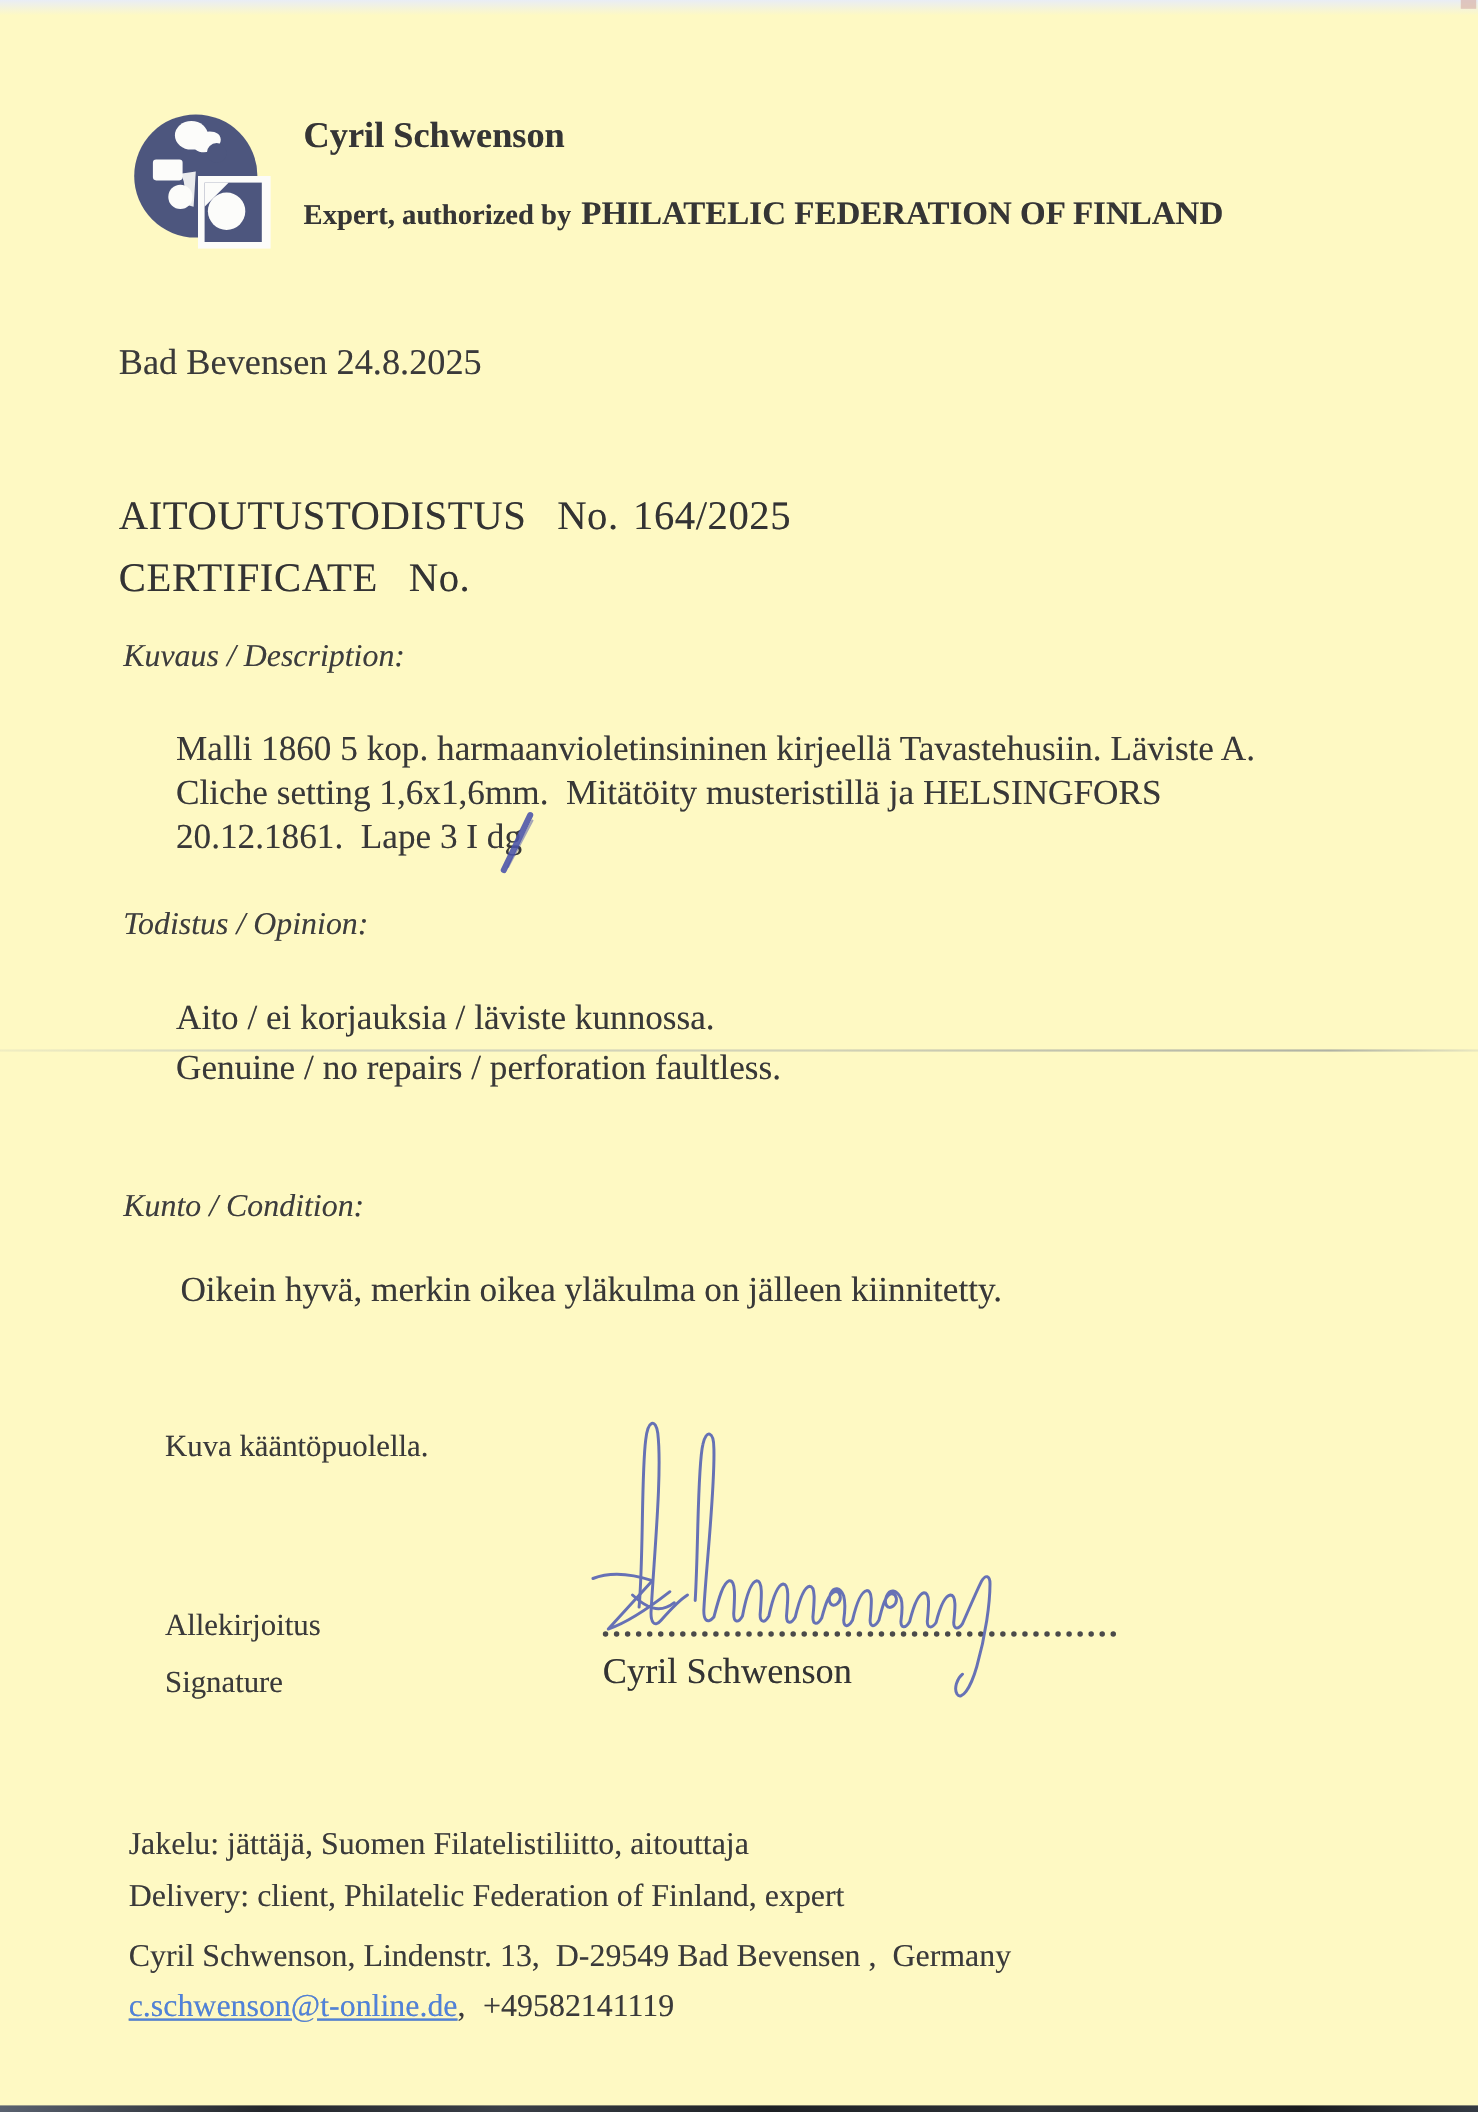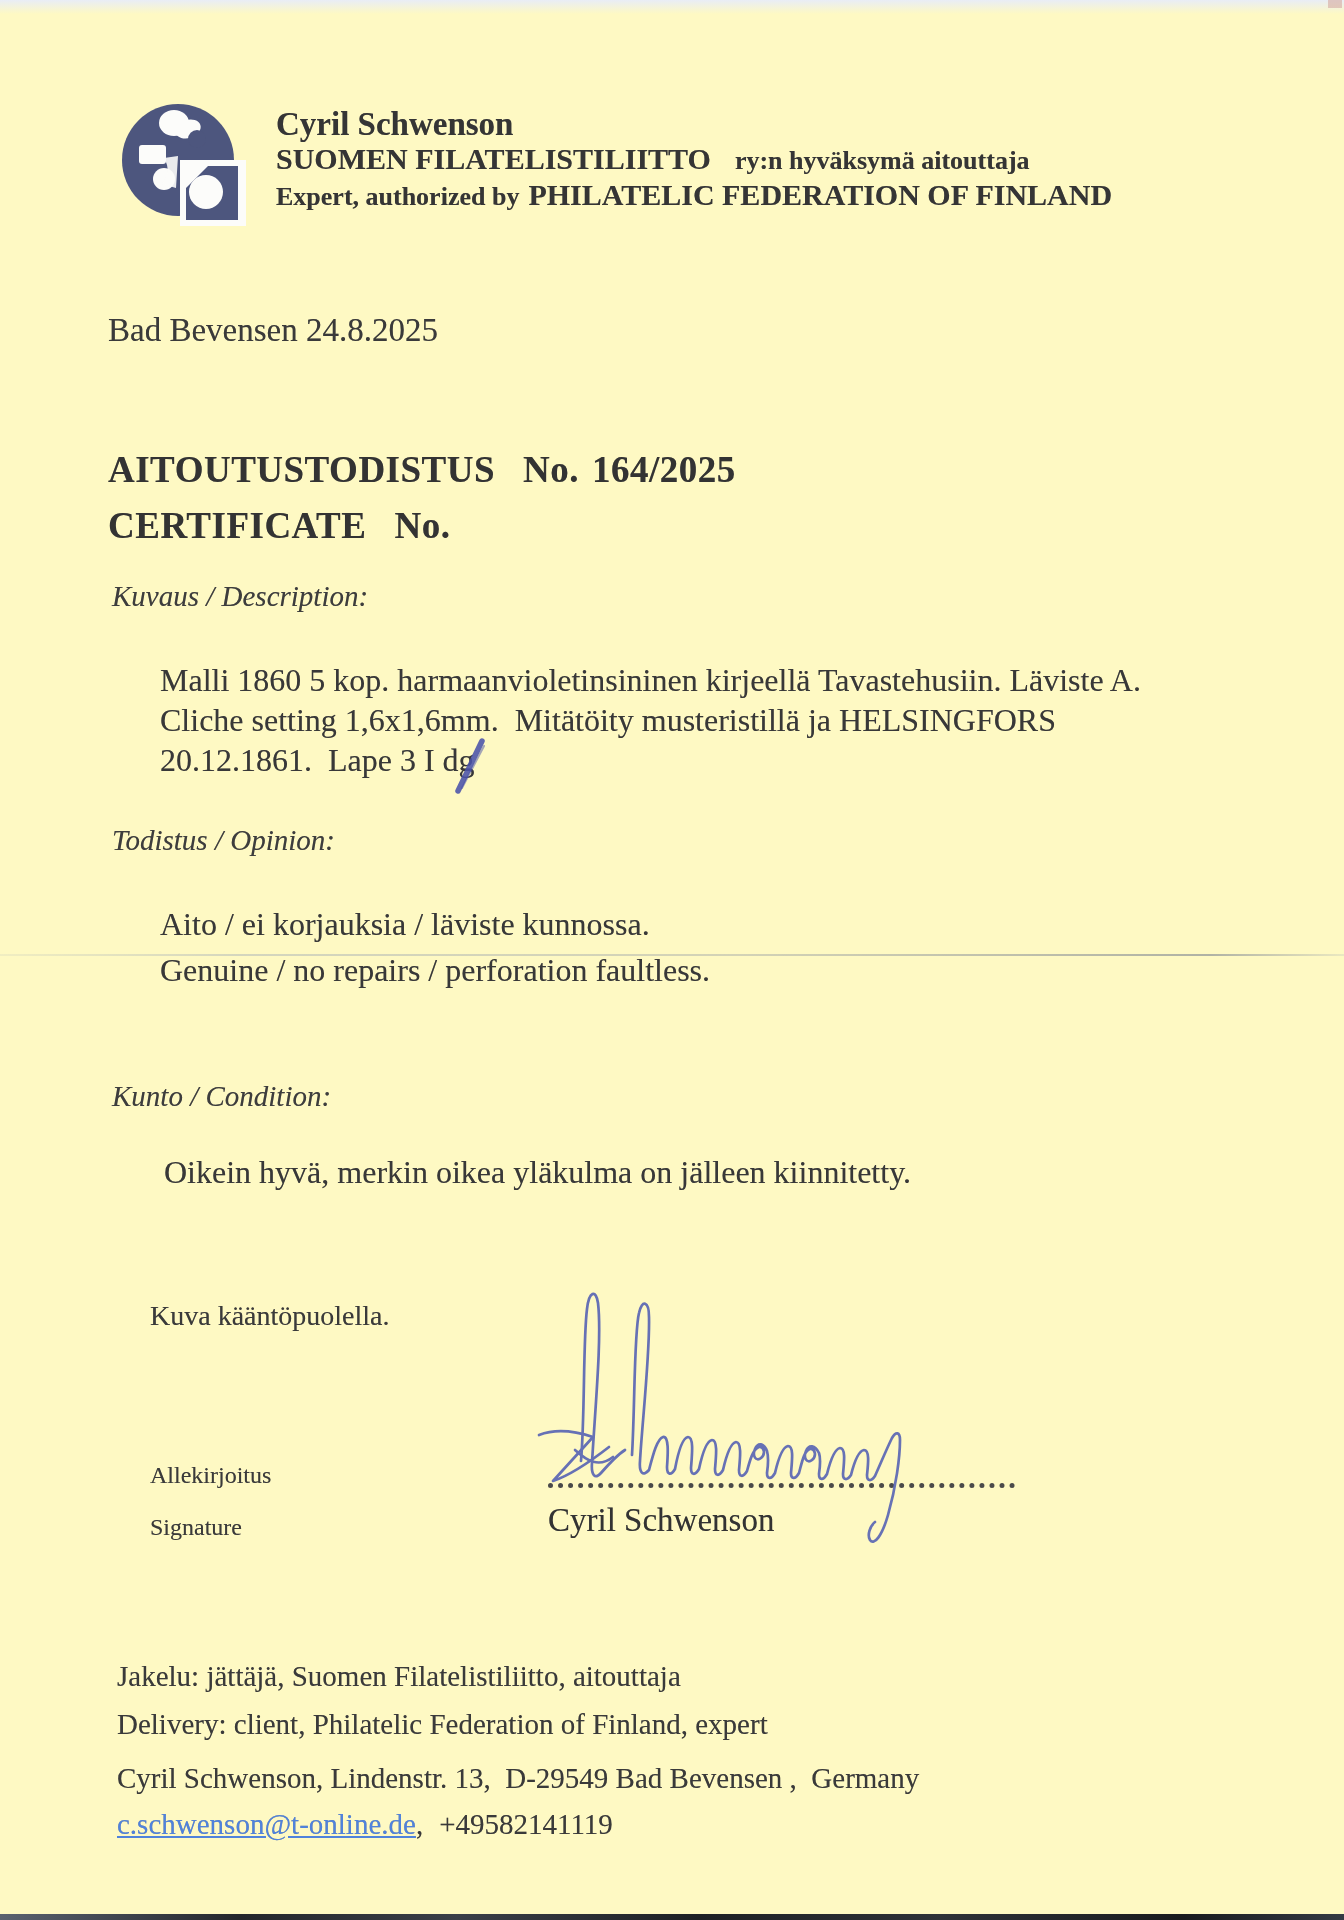--- a/index.html
+++ b/index.html
@@ -24,29 +24,29 @@
   
   .hdr-name{font-size:33px;font-weight:bold;color:#353535;}
   .hdr-line{font-weight:bold;color:#353535;}
   .hdr-caps{font-size:30px;}
   .hdr-small{font-size:26px;}
   .gap-lg{margin-right:24px;}
   .gap-sm{margin-right:9px;}
 
   .dateline{font-size:33px;}
 
-  .title-line{font-weight:bold;font-size:37px;letter-spacing:.5px;color:#333;}
+  .title-line{font-weight:normal;font-size:37px;letter-spacing:.5px;color:#333;}
   .title-gap{margin-right:28px;}
   .title-no-gap{margin-right:13px;}
 
   .sec-heading{font-style:italic;font-size:29px;color:#3d3d3d;}
   .body-line{font-size:32px;color:#383838;}
 
   .small-note{font-size:28px;}
-  .sig-label{font-size:24px;}
+  .sig-label{font-size:28px;}
   .sig-printed{font-size:33px;color:#333;}
   .dotted-line{border-bottom:5px dotted #4a4a4a;width:467px;height:0;}
 
   .footer-line{font-size:29px;margin-top:22px;}
   .email-link{color:#4f82dc;text-decoration:underline;cursor:pointer;}
 
   .crease{position:absolute;left:0;top:954px;width:100%;height:2px;
     background:linear-gradient(90deg,rgba(143,156,181,.12),rgba(143,156,181,.38) 18%,rgba(120,130,155,.32) 55%,rgba(98,108,134,.5) 90%,rgba(143,156,181,.18));}
 
   .g-wrap{position:relative;display:inline-block;}
@@ -70,23 +70,20 @@
       <path d="M 46 62 C 52 72 50 80 44 88 L 58 92 L 60 60 Z" fill="#fcfcfa" opacity="0.9"></path>
       <circle cx="79" cy="43" r="9" fill="#4d567e"></circle>
       <rect x="62" y="64" width="66" height="66" fill="#fcfcfa"></rect>
       <rect x="68" y="70" width="52" height="54" fill="#4d567e"></rect>
       <circle cx="88" cy="96" r="17" fill="#fcfcfa"></circle>
       <polygon points="68,70 90,70 68,92" fill="#fcfcfa"></polygon>
     </svg>
   </div>
 
   <div class="abs txt hdr-name" style="left:276px;top:106px;">Cyril Schwenson</div>
-  <div class="abs hdr-line" style="left:276px;top:142px;">
-    <span class="hdr-caps txt">SUOMEN FILATELISTILIITTO</span><span class="gap-lg"></span><span class="hdr-small txt">ry:n hyväksymä aitouttaja</span>
-  </div>
   <div class="abs hdr-line" style="left:276px;top:178px;">
     <span class="hdr-small txt">Expert, authorized by</span><span class="gap-sm"></span><span class="hdr-caps txt">PHILATELIC FEDERATION OF FINLAND</span>
   </div>
 
   <div class="abs txt dateline" style="left:108px;top:312px;">Bad Bevensen 24.8.2025</div>
 
   <div class="abs title-line" style="left:108px;top:448px;">
     <span class="title-gap txt">AITOUTUSTODISTUS</span><span class="title-no-gap txt">No.</span><span class="txt">164/2025</span>
   </div>
   <div class="abs title-line" style="left:108px;top:504px;">

